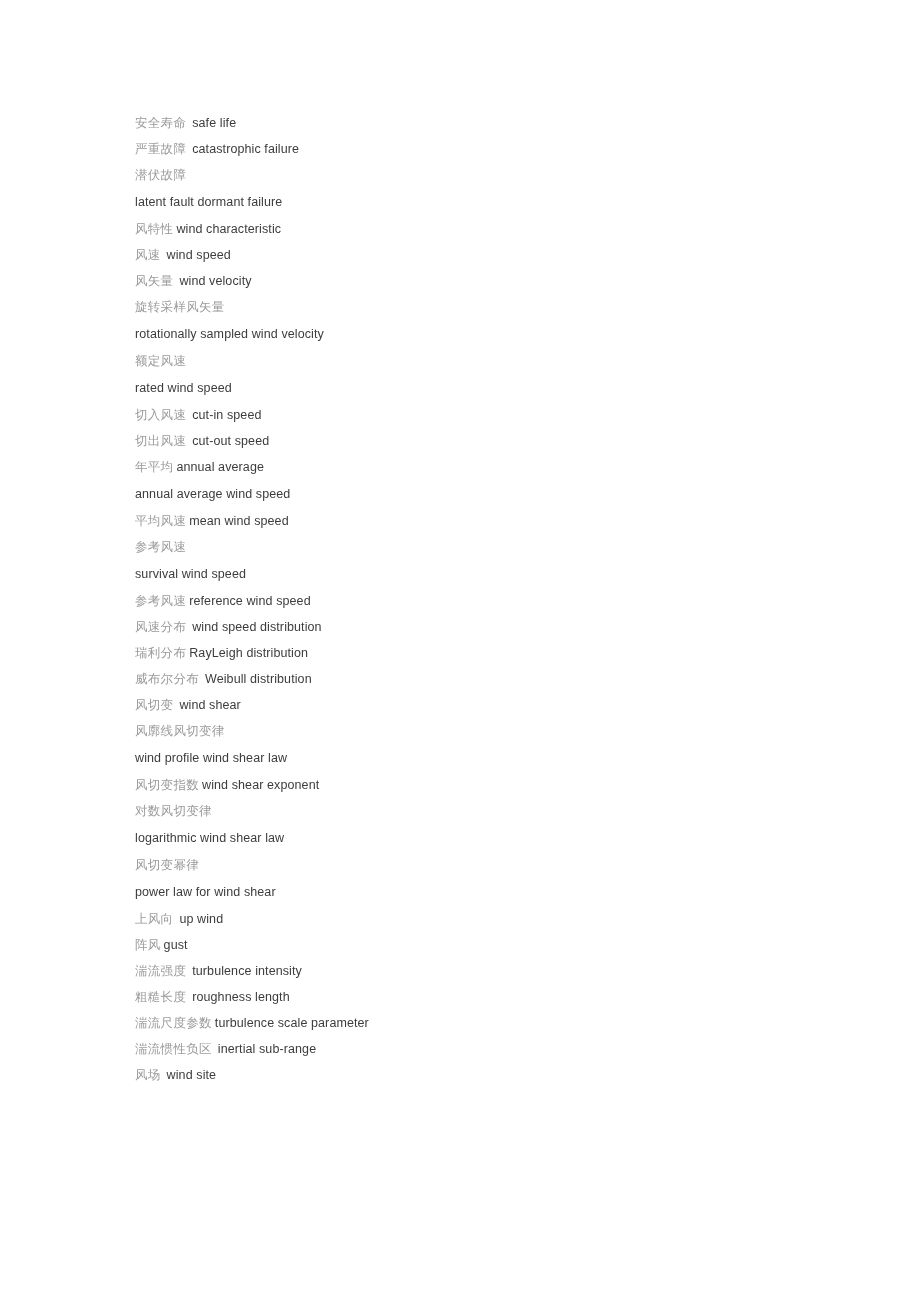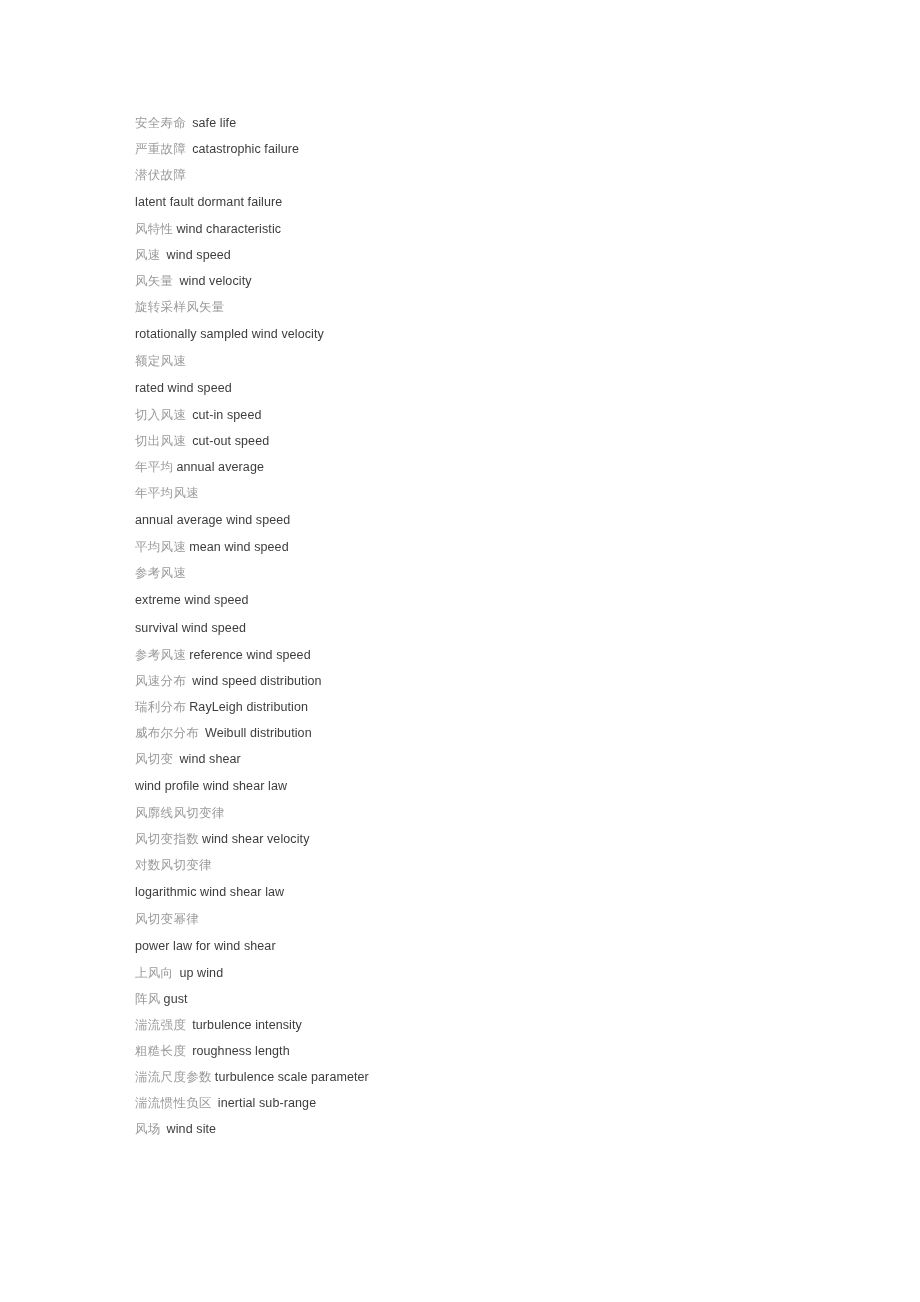--- a/index.html
+++ b/index.html
@@ -70,34 +70,32 @@
       <div class="entry"><span class="zh">风特性</span><span class="gap-sm"></span><span class="en">wind characteristic</span></div>
       <div class="entry"><span class="zh">风速</span><span class="gap-md"></span><span class="en">wind speed</span></div>
       <div class="entry"><span class="zh">风矢量</span><span class="gap-md"></span><span class="en">wind velocity</span></div>
       <div class="entry"><span class="zh">旋转采样风矢量</span></div>
       <div class="entry english-only"><span class="en">rotationally sampled wind velocity</span></div>
       <div class="entry"><span class="zh">额定风速</span></div>
       <div class="entry english-only"><span class="en">rated wind speed</span></div>
       <div class="entry"><span class="zh">切入风速</span><span class="gap-md"></span><span class="en">cut-in speed</span></div>
       <div class="entry"><span class="zh">切出风速</span><span class="gap-md"></span><span class="en">cut-out speed</span></div>
       <div class="entry"><span class="zh">年平均</span><span class="gap-sm"></span><span class="en">annual average</span></div>
-      <div class="entry"><span class="zh">年平均风速</span></div>
       <div class="entry english-only"><span class="en">annual average wind speed</span></div>
       <div class="entry"><span class="zh">平均风速</span><span class="gap-sm"></span><span class="en">mean wind speed</span></div>
       <div class="entry"><span class="zh">参考风速</span></div>
-      <div class="entry english-only"><span class="en">extreme wind speed</span></div>
       <div class="entry english-only"><span class="en">survival wind speed</span></div>
       <div class="entry"><span class="zh">参考风速</span><span class="gap-sm"></span><span class="en">reference wind speed</span></div>
       <div class="entry"><span class="zh">风速分布</span><span class="gap-md"></span><span class="en">wind speed distribution</span></div>
       <div class="entry"><span class="zh">瑞利分布</span><span class="gap-sm"></span><span class="en">RayLeigh distribution</span></div>
       <div class="entry"><span class="zh">威布尔分布</span><span class="gap-md"></span><span class="en">Weibull distribution</span></div>
       <div class="entry"><span class="zh">风切变</span><span class="gap-md"></span><span class="en">wind shear</span></div>
+      <div class="entry"><span class="zh">风廓线风切变律</span></div>
       <div class="entry english-only"><span class="en">wind profile wind shear law</span></div>
-      <div class="entry"><span class="zh">风廓线风切变律</span></div>
-      <div class="entry"><span class="zh">风切变指数</span><span class="gap-sm"></span><span class="en">wind shear velocity</span></div>
+      <div class="entry"><span class="zh">风切变指数</span><span class="gap-sm"></span><span class="en">wind shear exponent</span></div>
       <div class="entry"><span class="zh">对数风切变律</span></div>
       <div class="entry english-only"><span class="en">logarithmic wind shear law</span></div>
       <div class="entry"><span class="zh">风切变幂律</span></div>
       <div class="entry english-only"><span class="en">power law for wind shear</span></div>
       <div class="entry"><span class="zh">上风向</span><span class="gap-md"></span><span class="en">up wind</span></div>
       <div class="entry"><span class="zh">阵风</span><span class="gap-sm"></span><span class="en">gust</span></div>
       <div class="entry"><span class="zh">湍流强度</span><span class="gap-md"></span><span class="en">turbulence intensity</span></div>
       <div class="entry"><span class="zh">粗糙长度</span><span class="gap-md"></span><span class="en">roughness length</span></div>
       <div class="entry"><span class="zh">湍流尺度参数</span><span class="gap-sm"></span><span class="en">turbulence scale parameter</span></div>
       <div class="entry"><span class="zh">湍流惯性负区</span><span class="gap-md"></span><span class="en">inertial sub-range</span></div>

